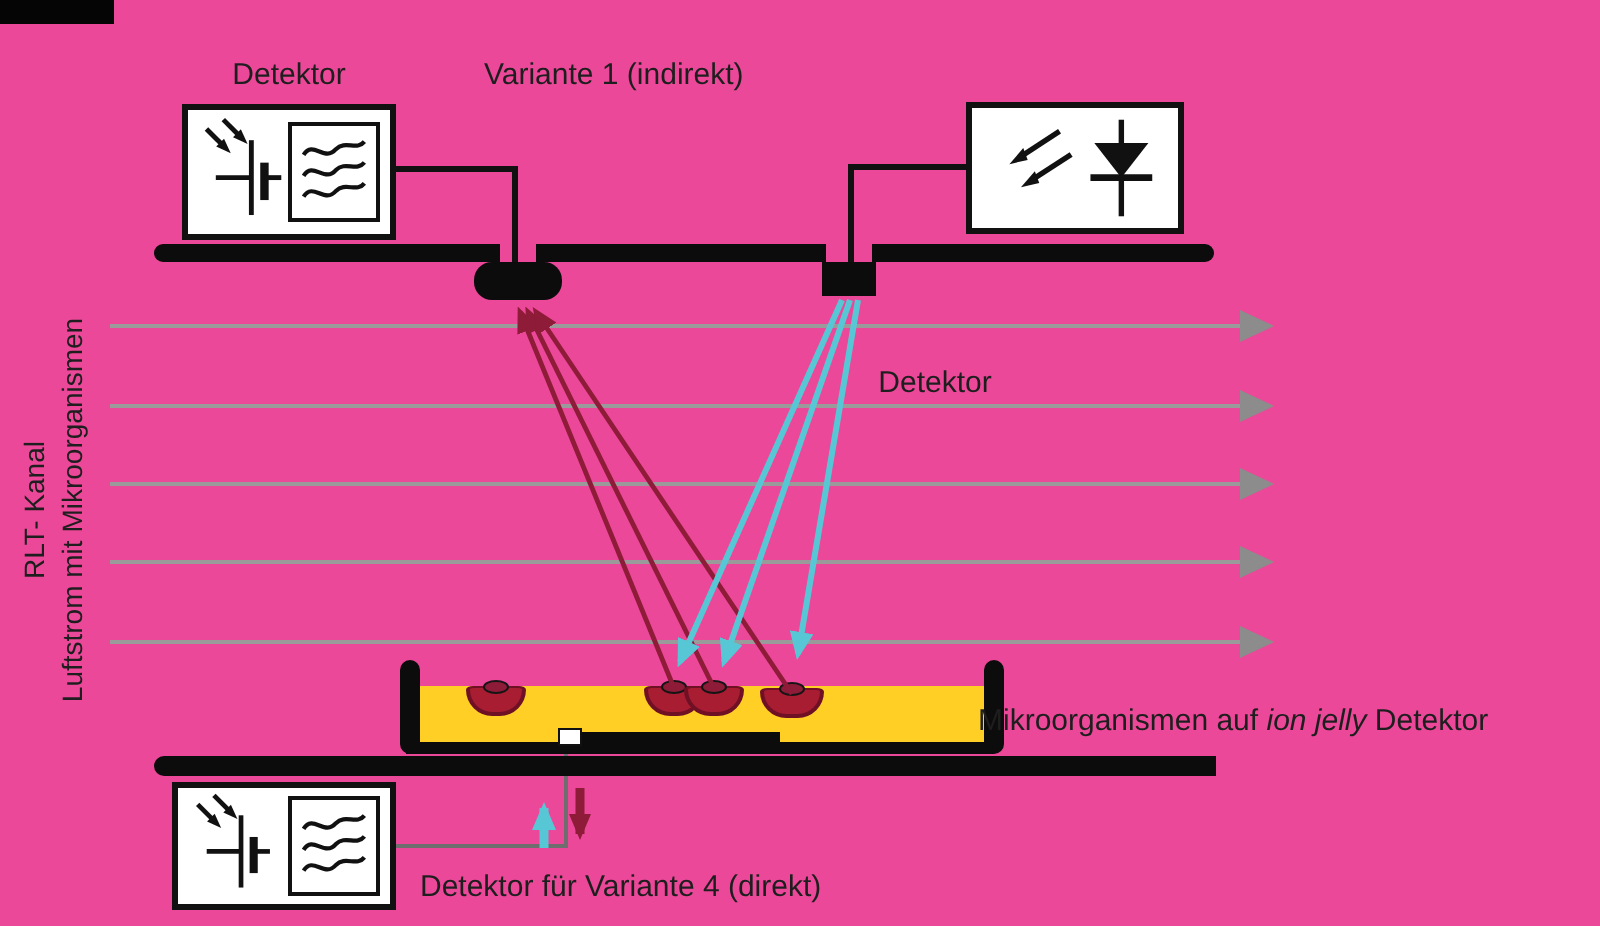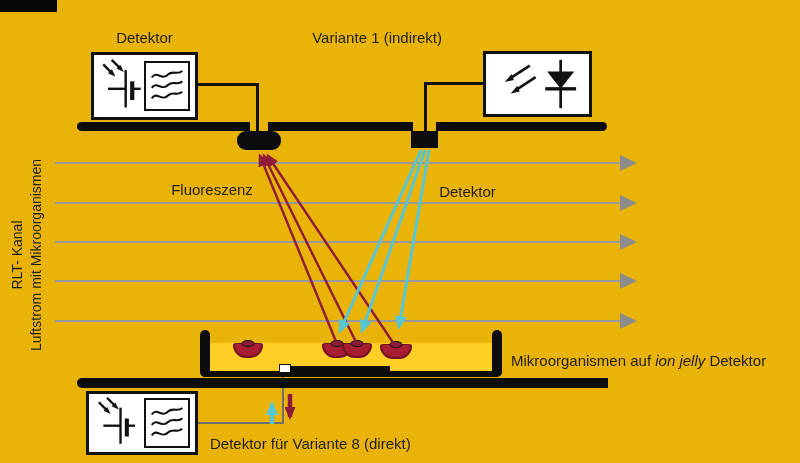--- a/index.html
+++ b/index.html
@@ -1,26 +1,26 @@
 <!DOCTYPE html>
 <html><head>
 <meta charset="utf-8">
 <style>
   html,body{margin:0;padding:0;background:#fff;}
-  .canvas{position:relative;width:800px;height:463px;background:#eab308;overflow:hidden;
+  .canvas{position:relative;width:800px;height:463px;background:#ec4899;overflow:hidden;
           font-family:"Liberation Sans", sans-serif;color:#1e1e1e;}
   .abs{position:absolute;}
   .lbl{position:absolute;font-size:15px;color:#1e1e1e;white-space:nowrap;}
 
   
   #corner-bar{left:0;top:0;width:57px;height:12px;background:#050505;}
 
   
   #lbl-detektor{left:91px;top:29px;width:107px;text-align:center;}
-  #lbl-variante1{left:242px;top:29px;width:200px;text-align:right;}
+  #lbl-variante1{left:242px;top:29px;width:200px;text-align:left;}
   #lbl-lichtquelle{left:478px;top:29px;width:118px;text-align:center;}
 
   
   .unitbox{position:absolute;background:#fff;border:3px solid #111;display:flex;
            align-items:center;justify-content:space-between;padding:3px 5px;box-sizing:border-box;z-index:4;}
   #box-detektor-top{left:91px;top:52px;width:107px;height:68px;}
   #box-lichtquelle{left:483px;top:51px;width:109px;height:66px;}
   #box-detektor-bottom{left:86px;top:391px;width:112px;height:64px;}
   .filterbox{border:2.5px solid #111;width:46px;height:50px;box-sizing:border-box;background:#fff;
              display:flex;align-items:center;justify-content:center;}
@@ -80,21 +80,21 @@
   #blob2{left:322px;top:343px;width:30px;}
   #blob3{left:342px;top:343px;width:30px;}
   #blob4{left:380px;top:344px;width:32px;}
 
   
   .gwire{position:absolute;background:#6e6e6e;z-index:2;}
   #gwire-v{left:282px;top:372px;width:2px;height:52px;}
   #gwire-h{left:197px;top:422px;width:87px;height:2px;}
 
   
-  #lbl-substrate{left:511px;top:352px;z-index:8;}
+  #lbl-substrate{left:489px;top:352px;z-index:8;}
   #lbl-det2{left:210px;top:435px;z-index:8;}
 
   .overlay{position:absolute;left:0;top:0;z-index:7;pointer-events:none;}
   .icon-svg{display:block;}
 </style>
 </head>
 <body>
 
 <div class="canvas">
 
@@ -153,21 +153,20 @@
     <div class="flow-head fh1"></div>
   <div class="flow-line fl2"></div>
     <div class="flow-head fh2"></div>
   <div class="flow-line fl3"></div>
     <div class="flow-head fh3"></div>
   <div class="flow-line fl4"></div>
     <div class="flow-head fh4"></div>
   <div class="flow-line fl5"></div>
     <div class="flow-head fh5"></div>
 
-  <div class="lbl" id="lbl-fluoreszenz">Fluoreszenz</div>
   <div class="lbl" id="lbl-anregung">Detektor</div>
 
   <div class="vlabel" id="lbl-duct1">RLT- Kanal</div>
   <div class="vlabel" id="lbl-duct2">Luftstrom mit Mikroorganismen</div>
 
   <div class="abs" id="gel"></div>
   <div class="abs" id="rim-left"></div>
   <div class="abs" id="rim-right"></div>
   <div class="abs" id="tray-bottom"></div>
   <div class="abs" id="electrode"></div>
@@ -209,21 +208,21 @@
         <path d="M4,12 C9,4 15,16 21,9 C26,4 32,10 36,5" fill="none" stroke="#111" stroke-width="2.2"></path>
         <path d="M4,23 C9,15 15,27 21,20 C26,15 32,21 36,16" fill="none" stroke="#111" stroke-width="2.2"></path>
         <path d="M4,34 C9,26 15,38 21,31 C26,26 32,32 36,27" fill="none" stroke="#111" stroke-width="2.2"></path>
       </svg>
     </span>
   </div>
 
   <div class="lbl" id="lbl-substrate">
     <span>Mikroorganismen auf </span><i>ion jelly</i><span> Detektor</span>
   </div>
-  <div class="lbl" id="lbl-det2">Detektor für Variante 8 (direkt)</div>
+  <div class="lbl" id="lbl-det2">Detektor für Variante 4 (direkt)</div>
 
   <svg class="overlay" width="800" height="463" viewBox="0 0 800 463">
     <defs>
       <marker id="ar" markerUnits="userSpaceOnUse" markerWidth="13" markerHeight="11" refX="10" refY="5.5" orient="auto">
         <polygon points="0,0 13,5.5 0,11" fill="#8E1B38"></polygon>
       </marker>
       <marker id="ac" markerUnits="userSpaceOnUse" markerWidth="14" markerHeight="12" refX="11" refY="6" orient="auto">
         <polygon points="0,0 14,6 0,12" fill="#58C7D5"></polygon>
       </marker>
     </defs>

